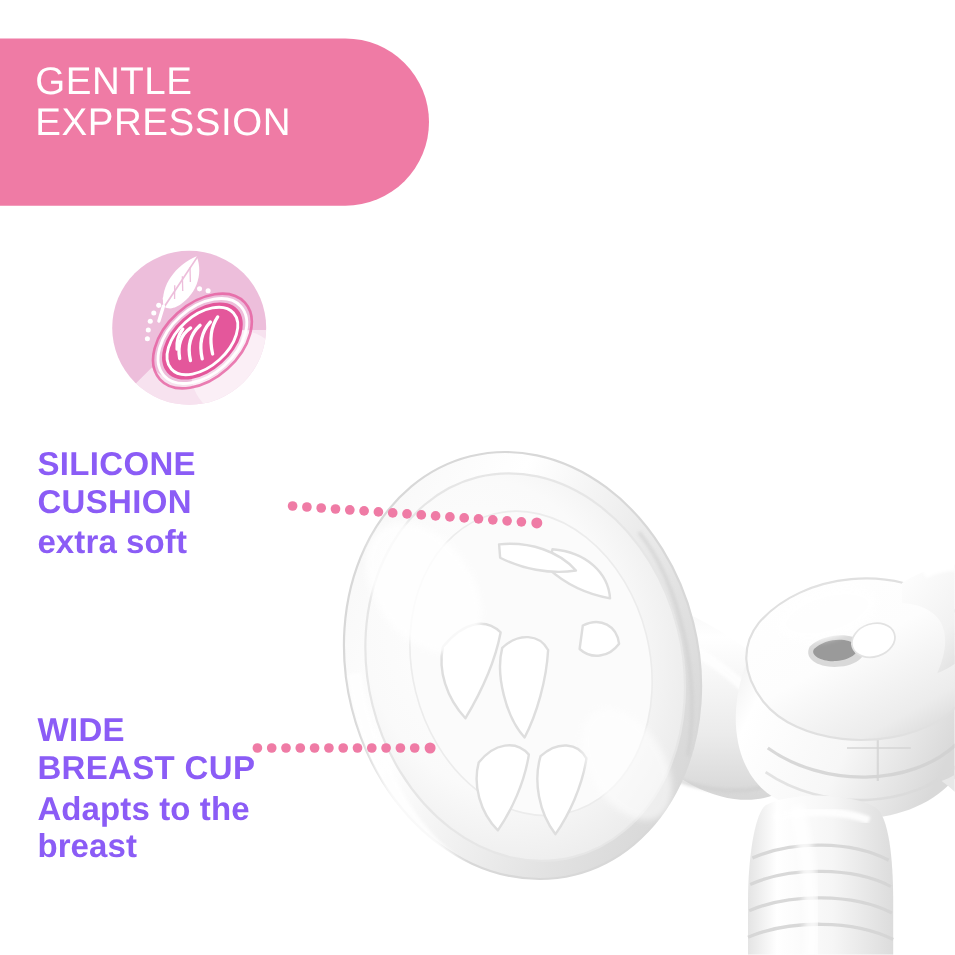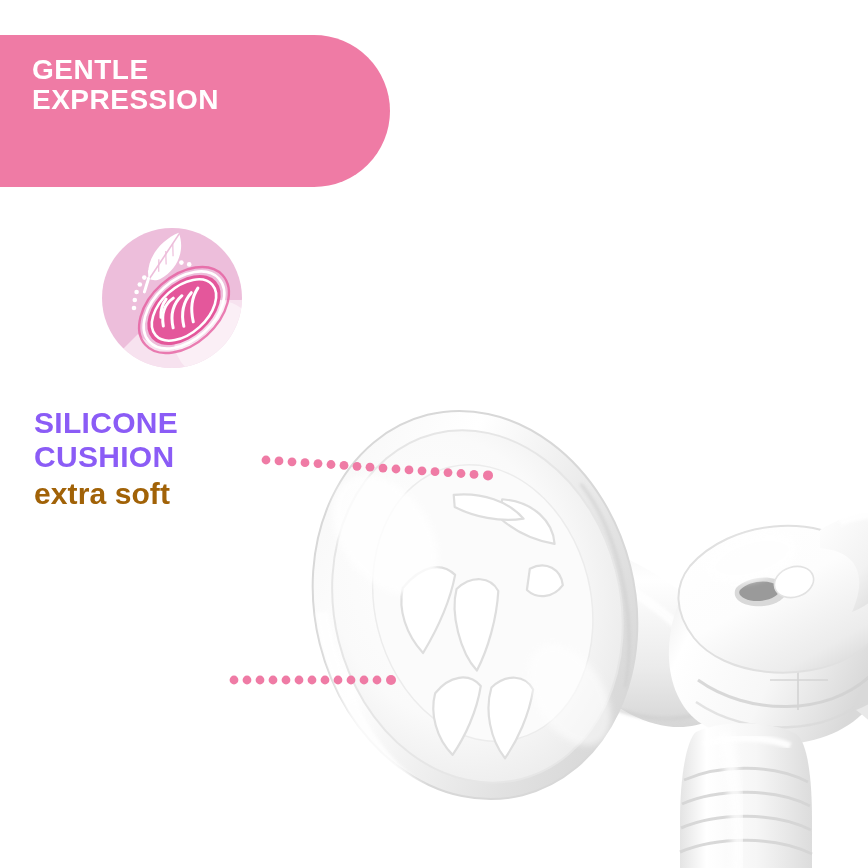--- a/index.html
+++ b/index.html
@@ -31,22 +31,22 @@
     top: 35px;
     width: 430px;
     height: 152px;
     background: #ef7ba5;
     border-radius: 0 76px 76px 0;
     box-sizing: border-box;
     padding: 20px 0 0 72px;
   }
   .banner-text {
     color: #ffffff;
-    font-size: 28px;
-    font-weight: 700;
+    font-size: 35px;
+    font-weight: 400;
     line-height: 1.08;
     letter-spacing: 0.5px;
     white-space: pre-line;
     font-family: "Liberation Sans", sans-serif;
   }
 
   
   .feature-icon {
     position: absolute;
     left: 96px;
@@ -67,21 +67,21 @@
   .callout-title {
     color: #8b5cf6;
     font-size: 30px;
     font-weight: 700;
     line-height: 1.12;
     letter-spacing: 0.3px;
     white-space: pre-line;
     margin: 0;
   }
   .callout-sub {
-    color: #a16207;
+    color: #8b5cf6;
     font-size: 30px;
     font-weight: 700;
     line-height: 1.14;
     letter-spacing: 0.1px;
     white-space: pre-line;
     margin: 4px 0 0 0;
   }
 
   
   .leader { position: absolute; }
@@ -334,20 +334,26 @@
         <circle cx="160" cy="22.8" r="4.4"></circle>
         <circle cx="173" cy="23.7" r="4.4"></circle>
         <circle cx="186" cy="24.6" r="4.4"></circle>
         <circle cx="199" cy="25.5" r="4.4"></circle>
         <circle cx="212" cy="26.4" r="4.4"></circle>
         <circle cx="226" cy="27.4" r="5.0"></circle>
       </g>
     </svg>
   </div>
 
+  <div class="callout callout-2">
+    <div class="callout-title">WIDE
+BREAST CUP</div>
+    <div class="callout-sub">Adapts to the
+breast</div>
+  </div>
 
   <div class="leader leader-2">
     <svg width="190" height="34" viewBox="0 0 190 34" xmlns="http://www.w3.org/2000/svg">
       <g fill="#ef7ba5">
         <circle cx="4" cy="16" r="4.4"></circle>
         <circle cx="17" cy="16" r="4.4"></circle>
         <circle cx="30" cy="16" r="4.4"></circle>
         <circle cx="43" cy="16" r="4.4"></circle>
         <circle cx="56" cy="16" r="4.4"></circle>
         <circle cx="69" cy="16" r="4.4"></circle>

